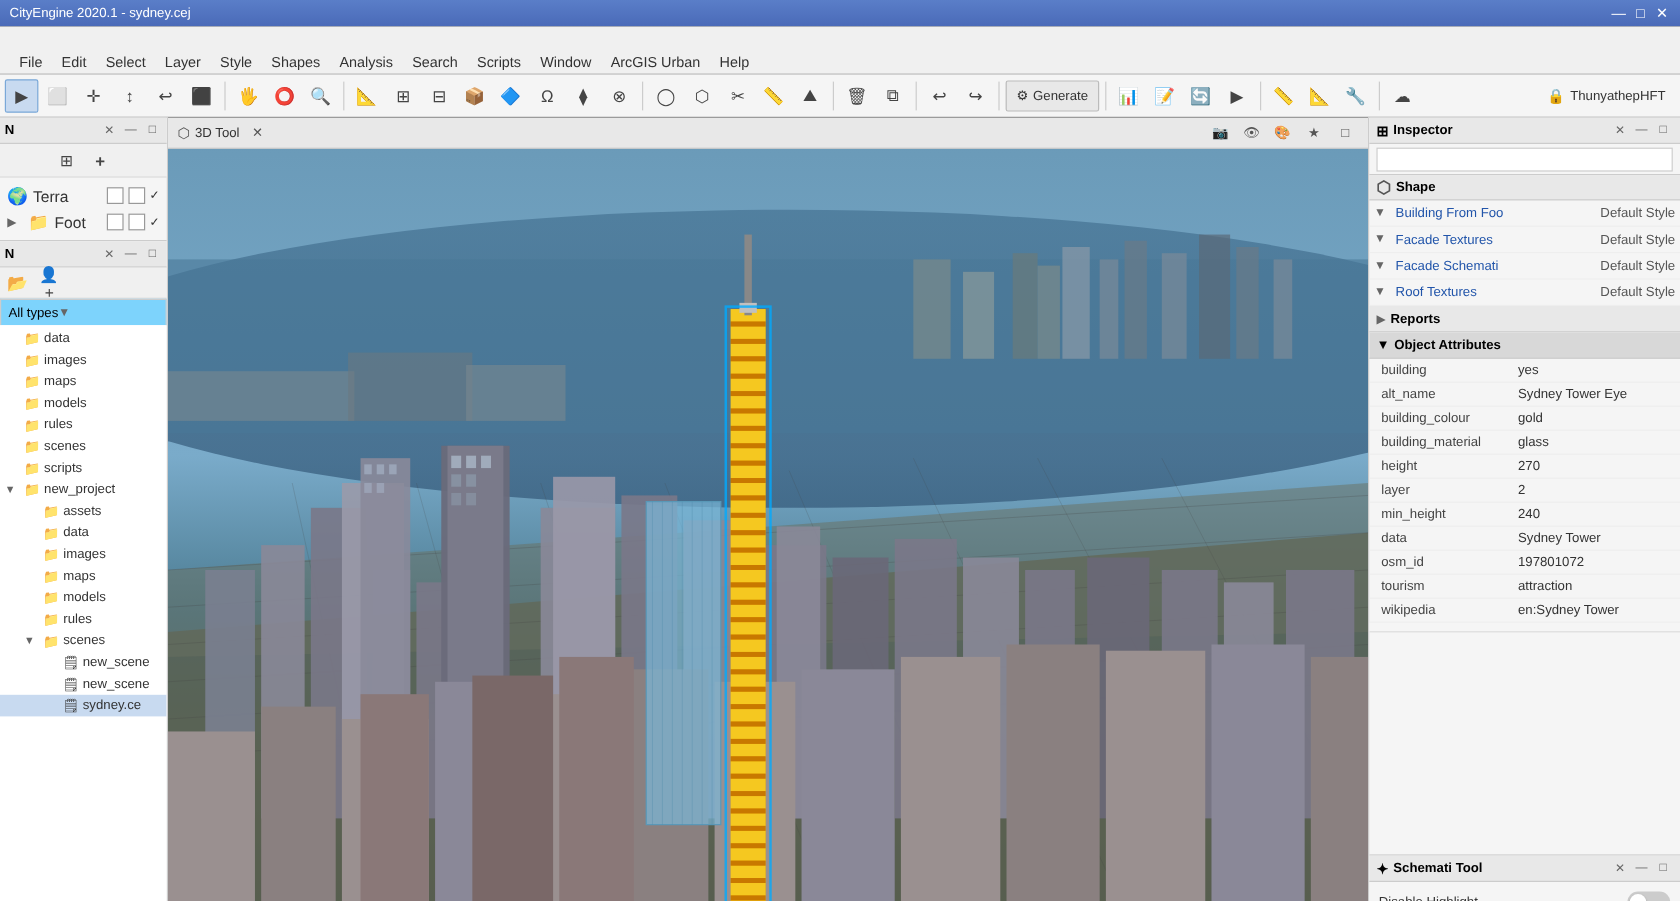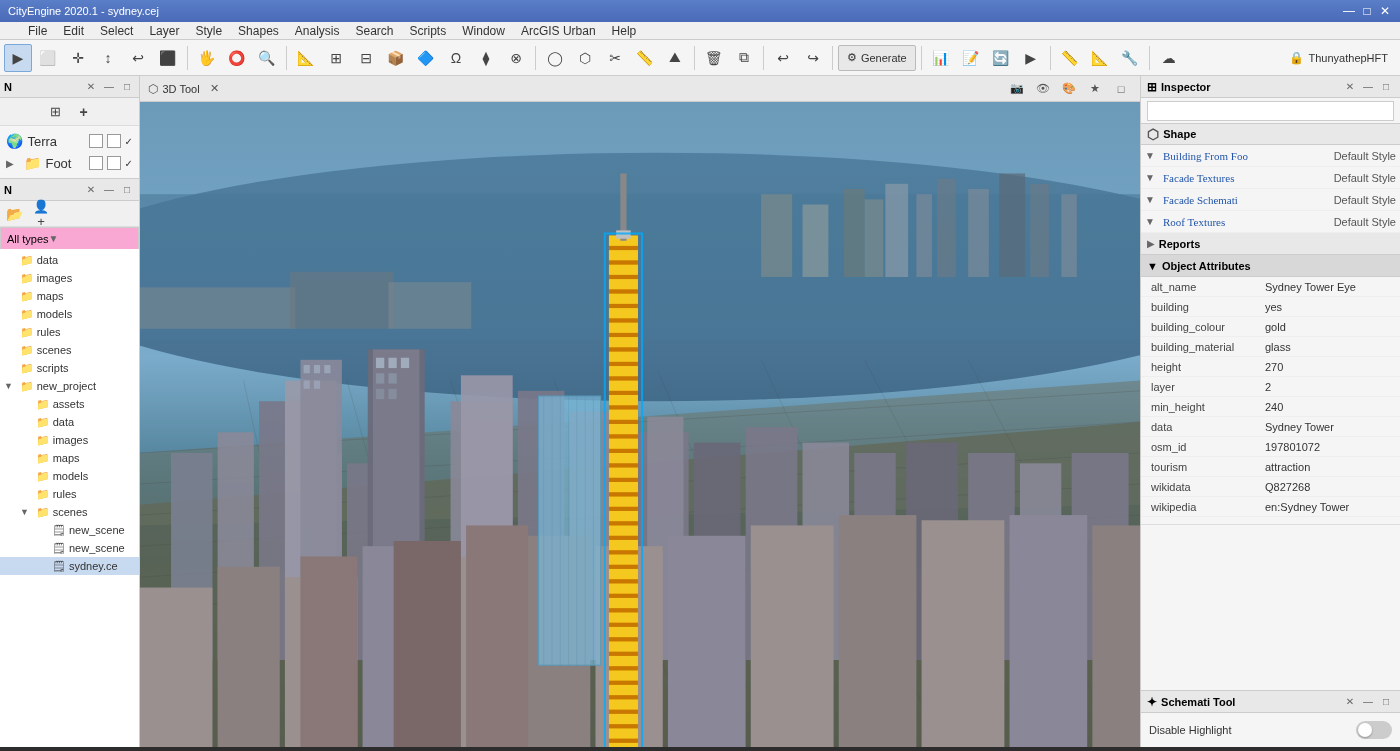--- a/index.html
+++ b/index.html
@@ -14,25 +14,25 @@
       justify-content: space-between;
       padding: 0 8px;
       color: white;
       font-size: 11px;
     }
     #titlebar-controls { display: flex; gap: 4px; }
     .title-btn { width: 14px; height: 14px; border: none; background: none; color: white; cursor: pointer; font-size: 12px; display: flex; align-items: center; justify-content: center; }
 
     
     #menubar {
-      height: 18px;
+      height: 40px;
       background: #f0f0f0;
       display: flex;
-      align-items: center;
-      padding: 0 20px;
+      align-items: flex-end;
+      padding: 0 8px;
       border-bottom: 1px solid #ccc;
       font-size: 12px;
     }
     .menu-item { padding: 2px 8px; cursor: pointer; color: #333; }
 
     
     #toolbar {
       height: 36px;
       background: #f5f5f5;
       border-bottom: 1px solid #ccc;
@@ -141,21 +141,21 @@
       height: 26px;
       background: #f0f0f0;
       display: flex;
       align-items: center;
       gap: 4px;
       padding: 2px 4px;
       border-bottom: 1px solid #ddd;
     }
     #finder-type-filter {
       height: 22px;
-      background: #f9a8d4;
+      background: #7dd3fc;
       border: 1px solid #ccc;
       border-bottom: none;
       display: flex;
       align-items: center;
       padding: 0 6px;
       font-size: 11px;
       cursor: pointer;
     }
     #finder-tree {
       flex: 1;
@@ -253,21 +253,21 @@
     }
     .style-row {
       display: flex;
       align-items: center;
       height: 22px;
       padding: 0 4px;
       font-size: 11px;
       border-bottom: 1px solid #eee;
     }
     .style-collapse { width: 14px; color: #666; cursor: pointer; font-size: 10px; }
-    .style-name { color: #2255aa; cursor: pointer; flex: 1; padding-left: 4px; text-decoration: none; font-family: Liberation Serif, serif; }
+    .style-name { color: #2255aa; cursor: pointer; flex: 1; padding-left: 4px; text-decoration: none; }
     .style-value { color: #555; font-size: 11px; }
 
     
     .section-header {
       height: 22px;
       background: #e8e8e8;
       border-bottom: 1px solid #ccc;
       display: flex;
       align-items: center;
       padding: 0 6px;
@@ -882,26 +882,26 @@
     </div>
 
     <div id="attributes-section">
       <div class="attr-header">
         <span style="margin-right:4px;">▼</span>
         <span>Object Attributes</span>
       </div>
       <div id="attr-rows">
 
       <div class="attr-row">
+            <span class="attr-key">building</span>
+            <span class="attr-val">yes</span>
+          </div>
+          <div class="attr-row">
             <span class="attr-key">alt_name</span>
             <span class="attr-val">Sydney Tower Eye</span>
-          </div>
-          <div class="attr-row">
-            <span class="attr-key">building</span>
-            <span class="attr-val">yes</span>
           </div>
           <div class="attr-row">
             <span class="attr-key">building_colour</span>
             <span class="attr-val">gold</span>
           </div>
           <div class="attr-row">
             <span class="attr-key">building_material</span>
             <span class="attr-val">glass</span>
           </div>
           <div class="attr-row">
@@ -920,24 +920,20 @@
             <span class="attr-key">data</span>
             <span class="attr-val">Sydney Tower</span>
           </div>
           <div class="attr-row">
             <span class="attr-key">osm_id</span>
             <span class="attr-val">197801072</span>
           </div>
           <div class="attr-row">
             <span class="attr-key">tourism</span>
             <span class="attr-val">attraction</span>
-          </div>
-          <div class="attr-row">
-            <span class="attr-key">wikidata</span>
-            <span class="attr-val">Q827268</span>
           </div>
           <div class="attr-row">
             <span class="attr-key">wikipedia</span>
             <span class="attr-val">en:Sydney Tower</span>
           </div>
         </div>
       <div style="height:8px;background:#f5f5f5;border-bottom:1px solid #ddd;"></div>
     </div>
 
     <div id="selection-panel">

